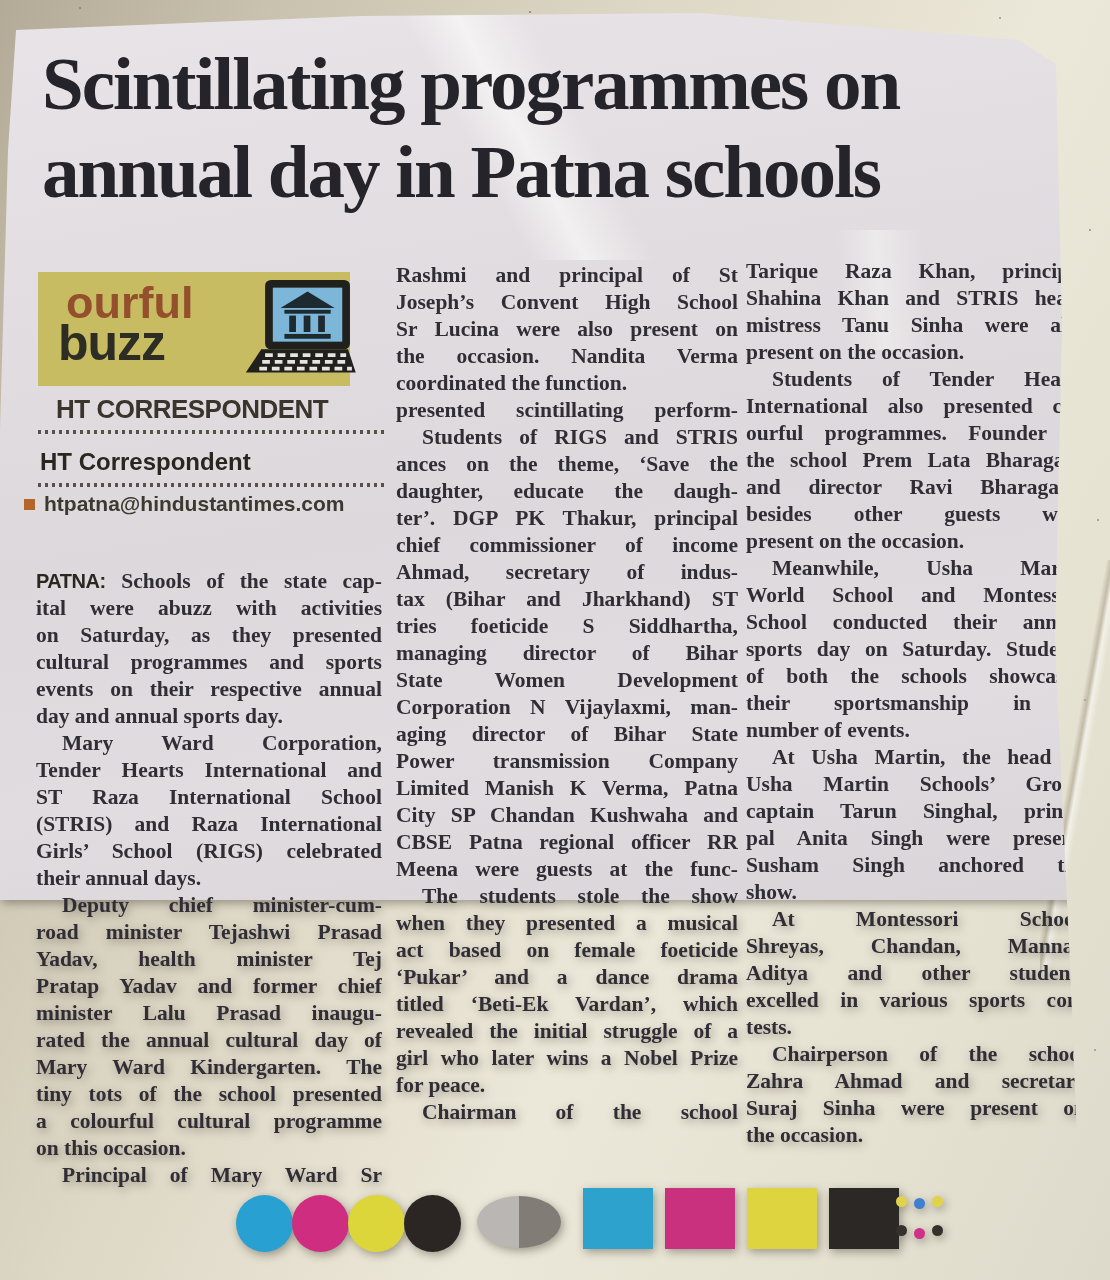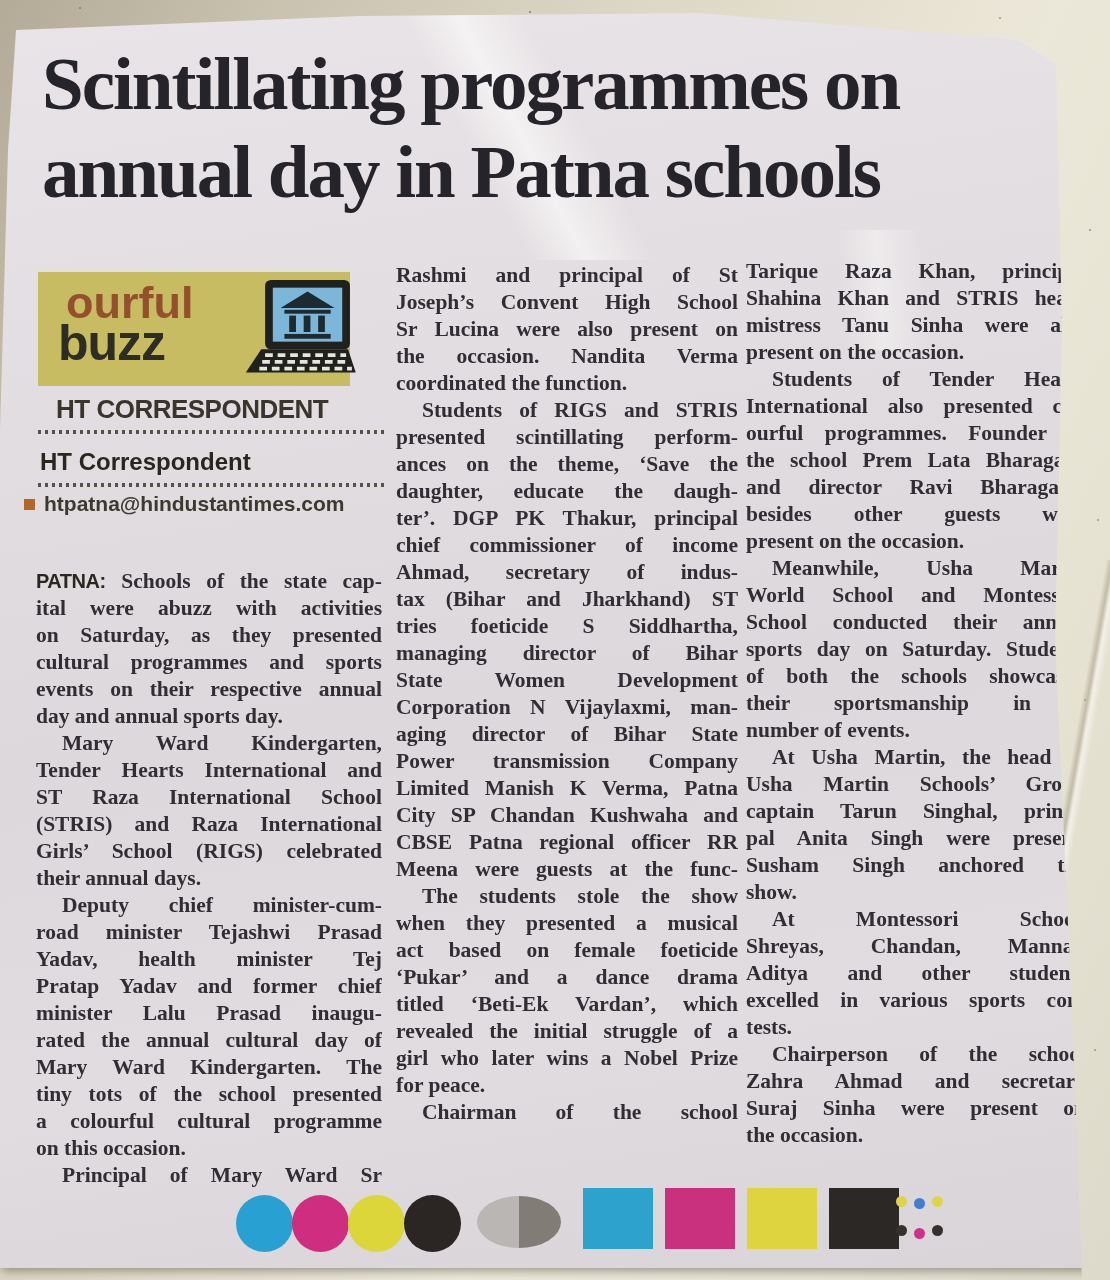--- a/index.html
+++ b/index.html
@@ -11,21 +11,21 @@
     background-image:
       radial-gradient(circle 2px at 530px 12px, rgba(90,85,70,.5) 0 60%, transparent 70%),
       radial-gradient(circle 2px at 1000px 18px, rgba(90,85,70,.4) 0 60%, transparent 70%),
       radial-gradient(circle 2px at 1090px 230px, rgba(90,85,70,.45) 0 60%, transparent 70%),
       radial-gradient(circle 2px at 1098px 520px, rgba(90,85,70,.4) 0 60%, transparent 70%),
       radial-gradient(circle 2px at 1085px 700px, rgba(90,85,70,.35) 0 60%, transparent 70%),
       radial-gradient(circle 2px at 1095px 1050px, rgba(90,85,70,.4) 0 60%, transparent 70%),
       radial-gradient(circle 2px at 80px 8px, rgba(90,85,70,.4) 0 60%, transparent 70%);}
   .bg-crease{position:absolute;left:1040px;top:560px;width:70px;height:420px;
     background:linear-gradient(100deg,transparent 46%,rgba(150,140,115,.45) 50%,rgba(255,255,255,.5) 53%,transparent 58%);}
-  .paper{position:absolute;left:0;top:0;width:1110px;height:1268px;
+  .paper{position:absolute;left:0;top:0;width:1110px;height:900px;
     background:linear-gradient(172deg,#e9e4e7 0%,#e2dde0 30%,#ddd8db 55%,#e1dcdf 78%,#d9d4d7 100%);
     clip-path:polygon(16px 30px,360px 16px,700px 13px,1018px 40px,1056px 64px,1062px 330px,1055px 640px,1072px 1010px,1082px 1280px,0px 1280px,0px 430px,8px 150px);
     filter:drop-shadow(2px 3px 5px rgba(60,55,45,.45));}
   .crease{position:absolute;pointer-events:none;}
   .c1{left:240px;top:10px;width:560px;height:250px;
     background:linear-gradient(62deg,transparent 42%,rgba(255,255,255,.55) 50%,transparent 60%);}
   .c2{left:690px;top:230px;width:380px;height:120px;
     background:linear-gradient(85deg,transparent 40%,rgba(255,255,255,.4) 50%,transparent 62%);}
 
   .headline{position:absolute;left:42px;top:40px;width:1030px;margin:0;
@@ -118,21 +118,21 @@
       <span class="email">htpatna@hindustantimes.com</span>
     </div>
 
     <div class="col col1">
         <div class="line"><span class="lead">PATNA:</span> Schools of the state cap-</div>
         <div class="line">ital were abuzz with activities</div>
         <div class="line">on Saturday, as they presented</div>
         <div class="line">cultural programmes and sports</div>
         <div class="line">events on their respective annual</div>
         <div class="line end">day and annual sports day.</div>
-        <div class="line ind">Mary Ward Kindergarten,</div>
+        <div class="line ind">Mary Ward Corporation,</div>
         <div class="line">Tender Hearts International and</div>
         <div class="line">ST Raza International School</div>
         <div class="line">(STRIS) and Raza International</div>
         <div class="line">Girls’ School (RIGS) celebrated</div>
         <div class="line end">their annual days.</div>
         <div class="line ind">Deputy chief minister-cum-</div>
         <div class="line">road minister Tejashwi Prasad</div>
         <div class="line">Yadav, health minister Tej</div>
         <div class="line">Pratap Yadav and former chief</div>
         <div class="line">minister Lalu Prasad inaugu-</div>
@@ -142,22 +142,22 @@
         <div class="line">a colourful cultural programme</div>
         <div class="line end">on this occasion.</div>
         <div class="line ind">Principal of Mary Ward Sr</div>
       </div>
     <div class="col col2">
         <div class="line">Rashmi and principal of St</div>
         <div class="line">Joseph’s Convent High School</div>
         <div class="line">Sr Lucina were also present on</div>
         <div class="line">the occasion. Nandita Verma</div>
         <div class="line end">coordinated the function.</div>
+        <div class="line">presented scintillating perform-</div>
         <div class="line ind">Students of RIGS and STRIS</div>
-        <div class="line">presented scintillating perform-</div>
         <div class="line">ances on the theme, ‘Save the</div>
         <div class="line">daughter, educate the daugh-</div>
         <div class="line">ter’. DGP PK Thakur, principal</div>
         <div class="line">chief commissioner of income</div>
         <div class="line">Ahmad, secretary of indus-</div>
         <div class="line">tax (Bihar and Jharkhand) ST</div>
         <div class="line">tries foeticide S Siddhartha,</div>
         <div class="line">managing director of Bihar</div>
         <div class="line">State Women Development</div>
         <div class="line">Corporation N Vijaylaxmi, man-</div>

